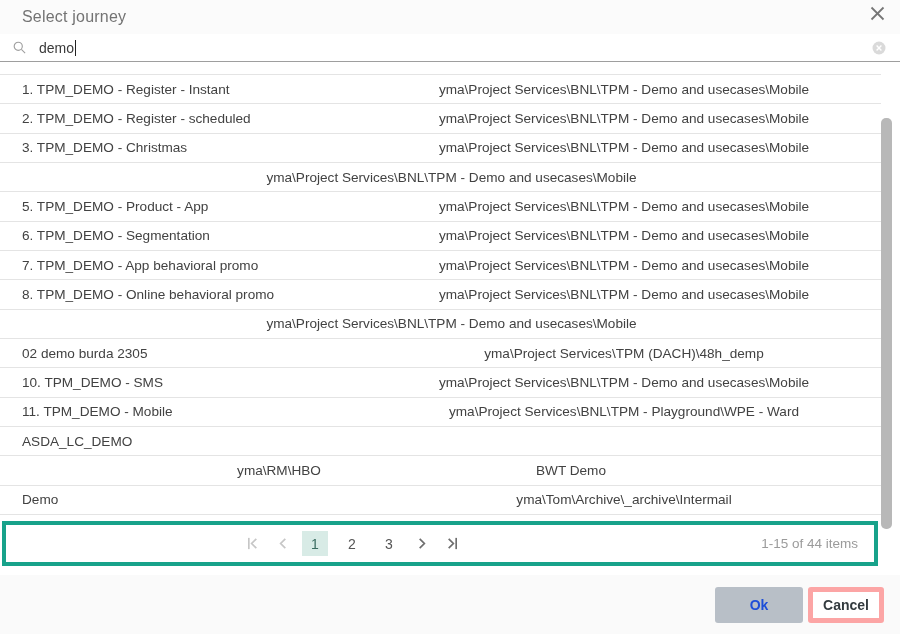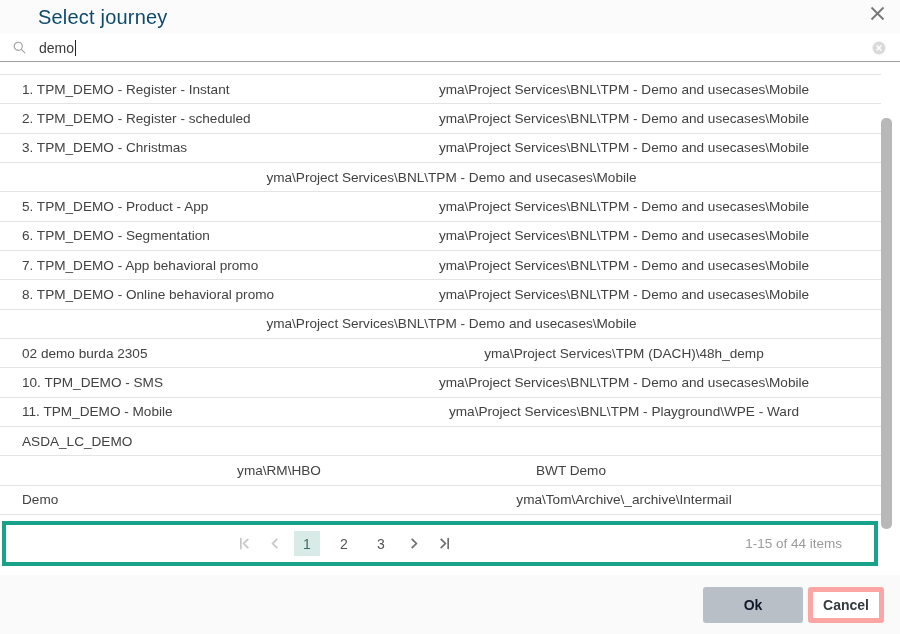--- a/index.html
+++ b/index.html
@@ -3,21 +3,21 @@
 <meta charset="utf-8">
 <style>
   html,body{margin:0;padding:0;background:#fff;}
   body{font-family:"Liberation Sans","DejaVu Sans",sans-serif;}
   .dialog{position:relative;width:900px;height:634px;background:#fff;overflow:hidden;}
 
   
   .titlebar{position:absolute;left:0;top:0;width:100%;height:34px;background:#fbfbfb;
     display:flex;align-items:center;justify-content:space-between;box-sizing:border-box;
     padding:0 14px 0 22px;}
-  .title{font-size:20px;color:#0c4a6e;letter-spacing:.2px;margin-left:16px;}
+  .title{font-size:16px;color:#737373;letter-spacing:.2px;}
   .close{width:18px;height:18px;display:flex;align-items:center;justify-content:center;
     cursor:pointer;margin-top:-8px;}
 
   
   .searchbar{position:absolute;left:0;top:34px;width:100%;height:28px;box-sizing:border-box;
     border-bottom:1px solid #9e9e9e;display:flex;align-items:center;padding:0 14px 0 12px;background:#fff;}
   .search-icon{display:flex;align-items:center;margin-right:12px;}
   .searchfield{flex:1;display:flex;align-items:center;font-size:14px;color:#3a3a3a;cursor:text;height:100%;}
   .caret{display:inline-block;width:1px;height:16px;background:#222;margin-left:1px;}
   .clear-icon{display:flex;align-items:center;cursor:pointer;}
@@ -36,28 +36,28 @@
 
   
   .pagerbar{position:absolute;left:2px;top:521px;width:876px;height:45px;box-sizing:border-box;
     border:4px solid #18A28A;background:#fff;display:flex;align-items:center;}
   .pager{flex:1;display:flex;align-items:center;justify-content:center;gap:7px;}
   .pbtn{width:22px;height:24px;display:flex;align-items:center;justify-content:center;cursor:pointer;}
   .pbtn.disabled{cursor:default;}
   .pnum{min-width:20px;height:25px;display:flex;align-items:center;justify-content:center;
     font-size:14px;color:#555;cursor:pointer;padding:0 3px;margin:0 2px;}
   .pnum.active{background:#d8ebe6;color:#3a6b60;}
-  .range{width:160px;text-align:right;padding-right:32px;font-size:13.5px;color:#9b9b9b;}
+  .range{width:160px;text-align:right;padding-right:16px;font-size:13.5px;color:#9b9b9b;}
 
   
   .footer{position:absolute;left:0;bottom:0;width:100%;height:59px;background:#fafafa;
     display:flex;align-items:center;justify-content:flex-end;box-sizing:border-box;padding-right:16px;gap:5px;}
   .btn{height:36px;border-radius:3px;font-size:14px;font-weight:bold;
     font-family:"Liberation Sans","DejaVu Sans",sans-serif;cursor:pointer;}
-  .btn.ok{width:100px;background:#b8bfc7;color:#0f172a;border:none;margin-left:33px;}
+  .btn.ok{width:88px;background:#b8bfc7;color:#1d4ed8;border:none;margin-left:33px;}
   .btn.cancel{width:76px;background:#fff;color:#333b3f;border:5px solid #fca5a5;}
 </style>
 </head>
 <body>
 
 <div class="dialog">
 
   <div class="titlebar">
     <span class="title">Select journey</span>
     <span class="close">

